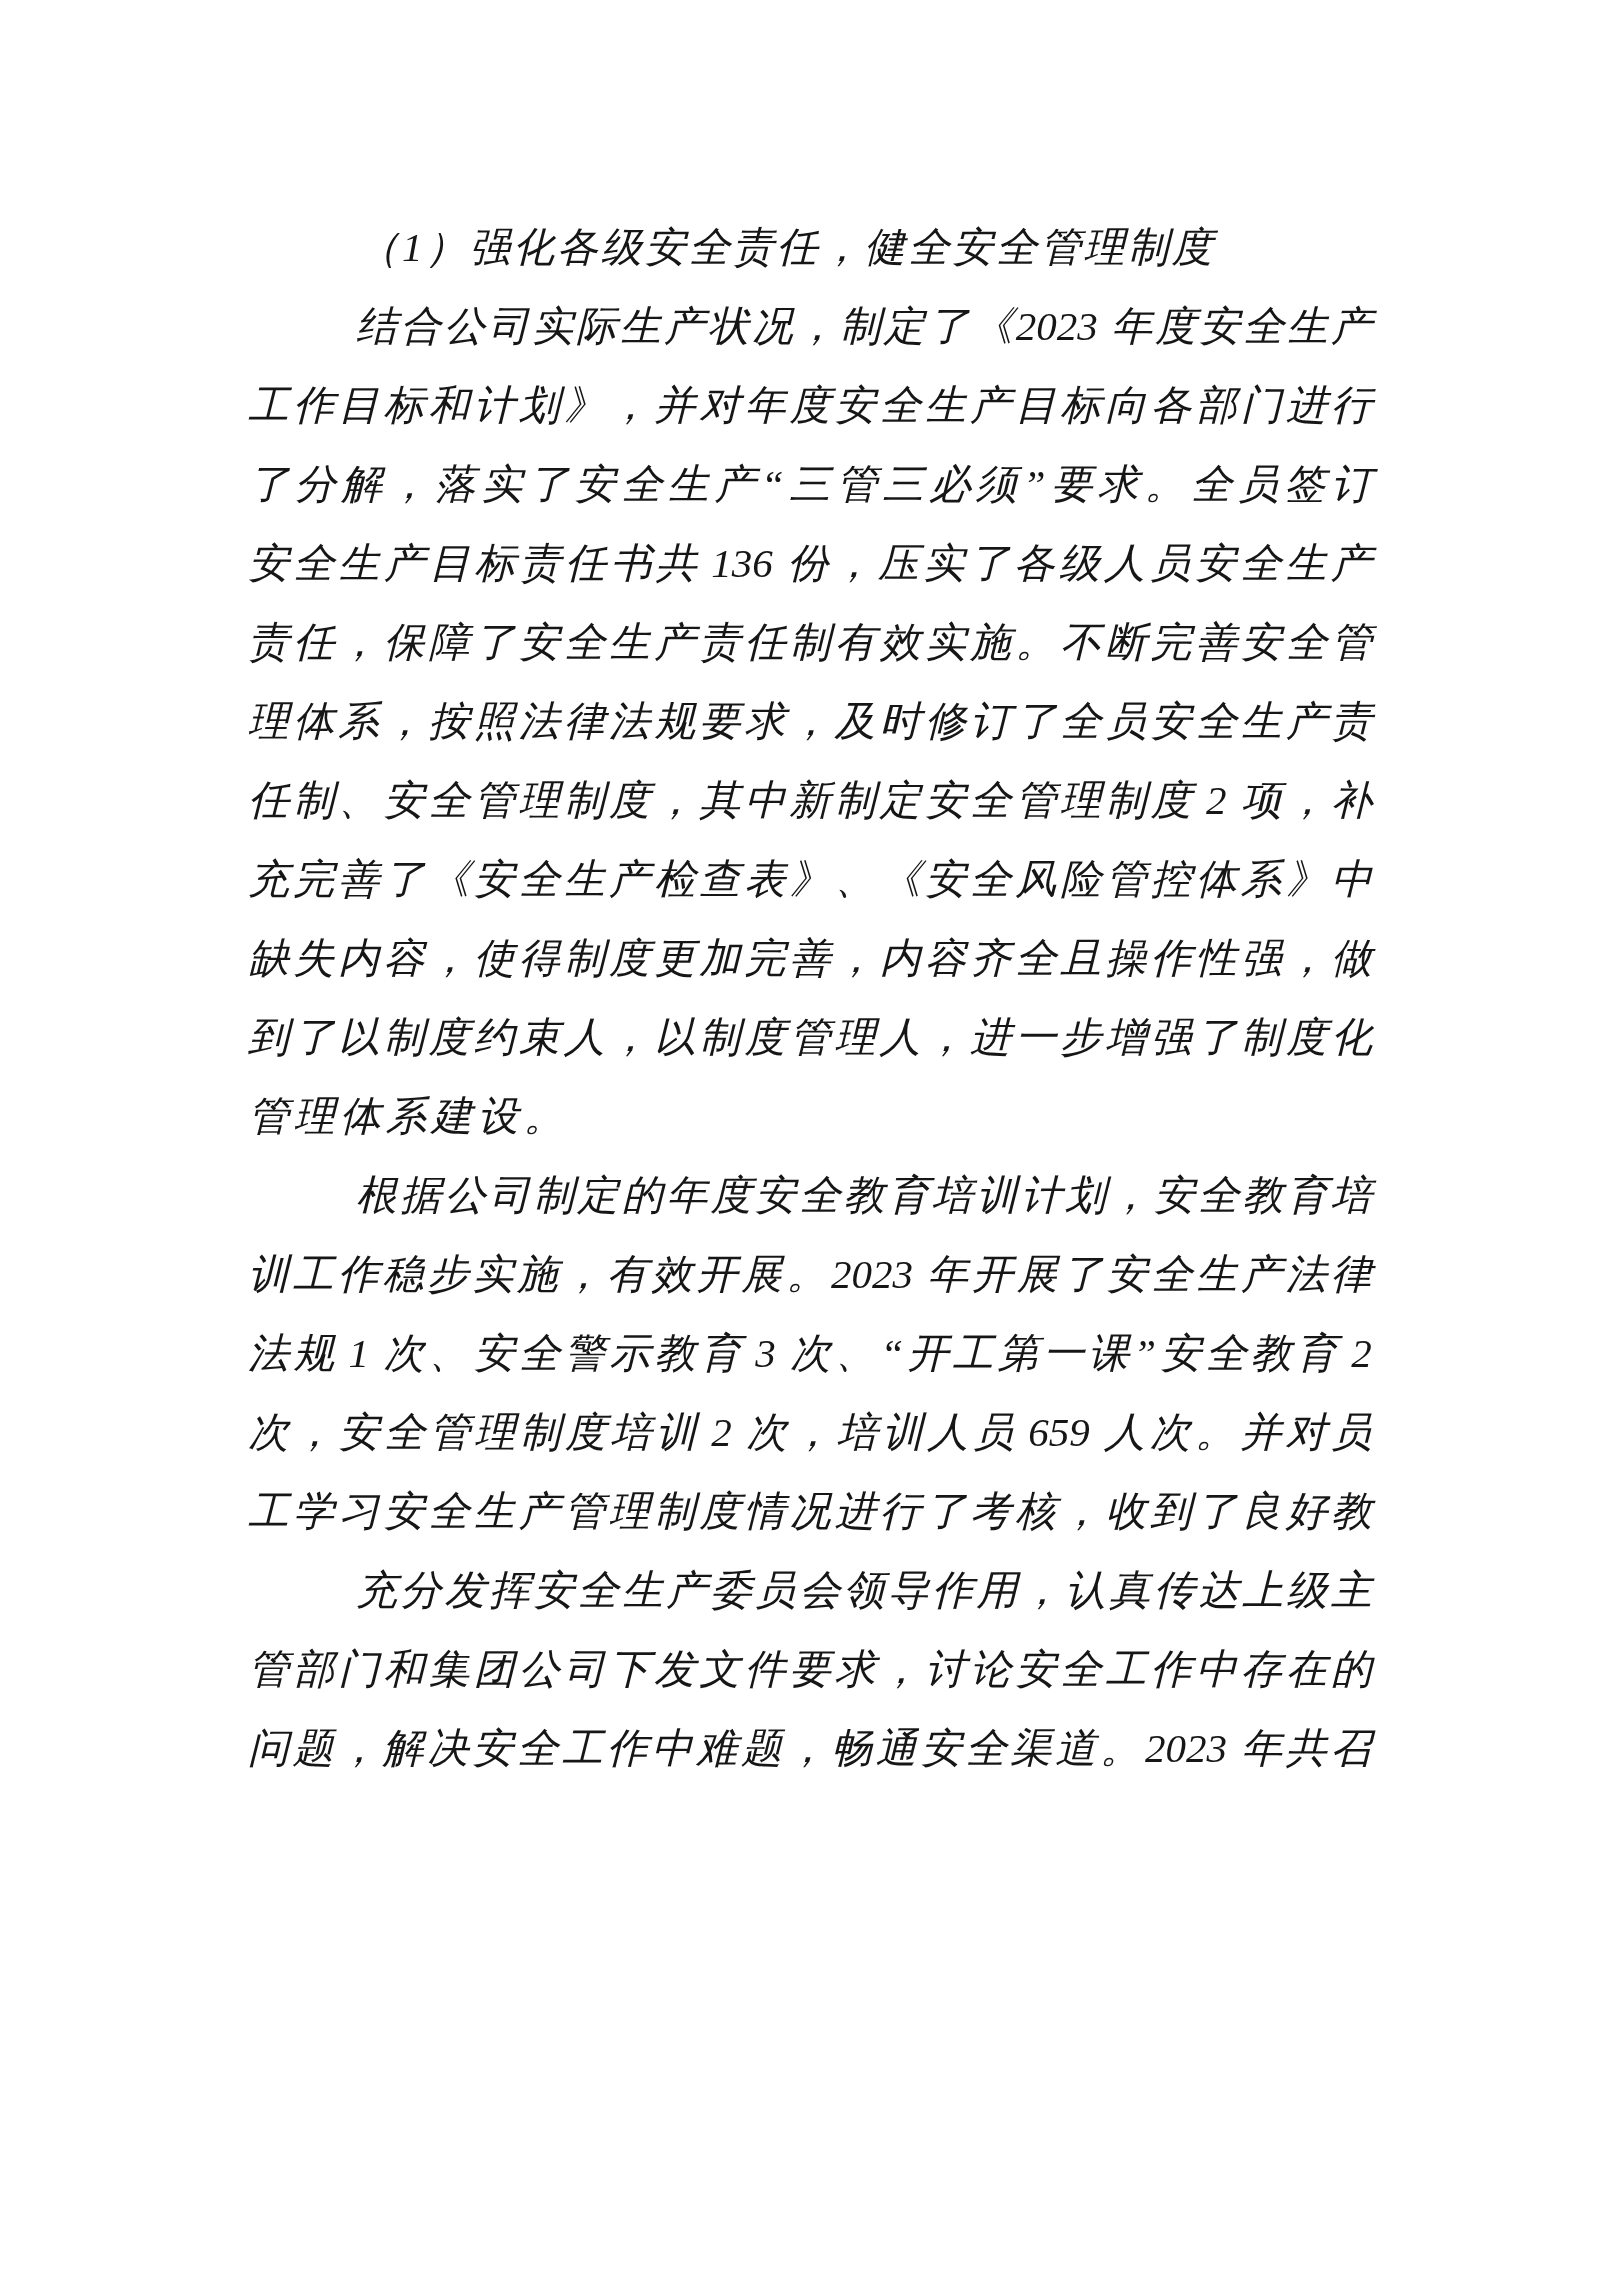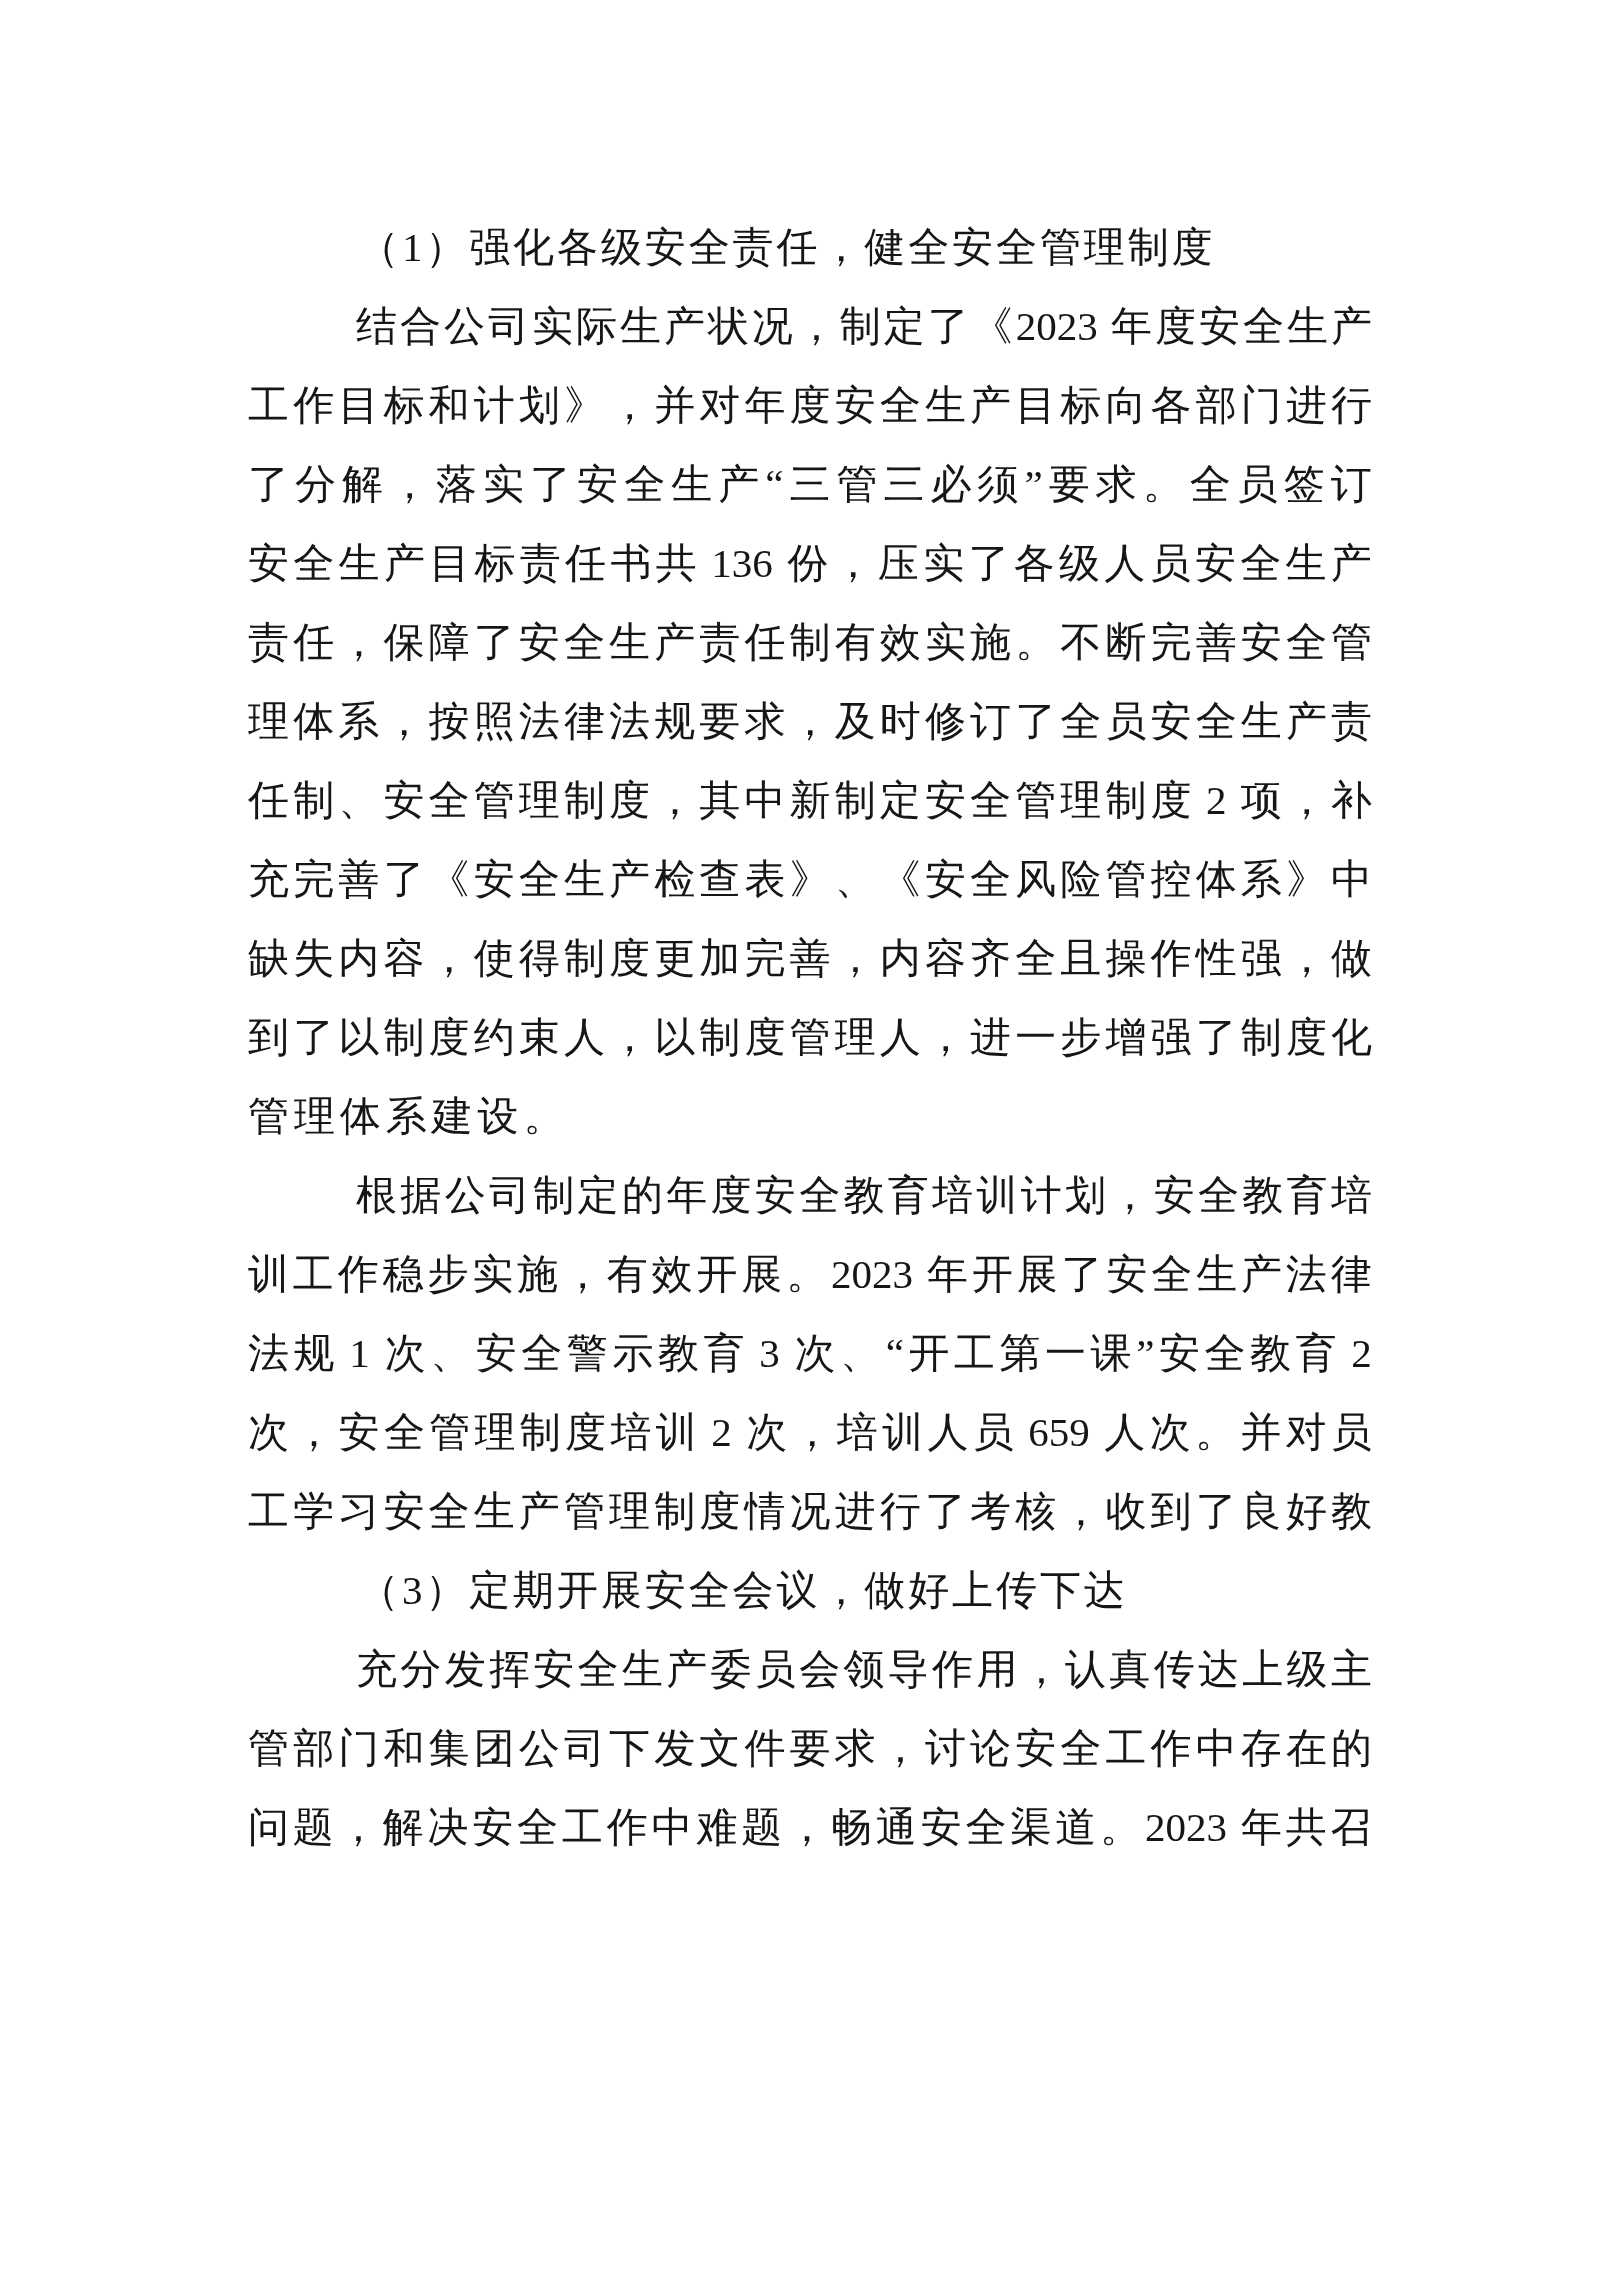--- a/index.html
+++ b/index.html
@@ -14,20 +14,21 @@
     background: #ffffff;
     overflow: hidden;
     font-family: "Liberation Serif", serif;
   }
   .text-block {
     position: absolute;
     left: 248px;
     top: 208px;
     width: 1124px;
     color: #161616;
+    font-style: italic;
   }
   .line {
     height: 79px;
     font-size: 41px;
     line-height: 79px;
     white-space: pre;
   }
   
   .line.body, .line.first {
     display: flex;
@@ -66,19 +67,18 @@
       <div class="line body"><span>任</span><span>制</span><span>、</span><span>安</span><span>全</span><span>管</span><span>理</span><span>制</span><span>度</span><span>，</span><span>其</span><span>中</span><span>新</span><span>制</span><span>定</span><span>安</span><span>全</span><span>管</span><span>理</span><span>制</span><span>度</span><span class="latin"> 2 </span><span>项</span><span>，</span><span>补</span></div>
       <div class="line body"><span>充</span><span>完</span><span>善</span><span>了</span><span>《</span><span>安</span><span>全</span><span>生</span><span>产</span><span>检</span><span>查</span><span>表</span><span>》</span><span>、</span><span>《</span><span>安</span><span>全</span><span>风</span><span>险</span><span>管</span><span>控</span><span>体</span><span>系</span><span>》</span><span>中</span></div>
       <div class="line body"><span>缺</span><span>失</span><span>内</span><span>容</span><span>，</span><span>使</span><span>得</span><span>制</span><span>度</span><span>更</span><span>加</span><span>完</span><span>善</span><span>，</span><span>内</span><span>容</span><span>齐</span><span>全</span><span>且</span><span>操</span><span>作</span><span>性</span><span>强</span><span>，</span><span>做</span></div>
       <div class="line body"><span>到</span><span>了</span><span>以</span><span>制</span><span>度</span><span>约</span><span>束</span><span>人</span><span>，</span><span>以</span><span>制</span><span>度</span><span>管</span><span>理</span><span>人</span><span>，</span><span>进</span><span>一</span><span>步</span><span>增</span><span>强</span><span>了</span><span>制</span><span>度</span><span>化</span></div>
       <div class="line end">管理体系建设。</div>
       <div class="line first"><span>根</span><span>据</span><span>公</span><span>司</span><span>制</span><span>定</span><span>的</span><span>年</span><span>度</span><span>安</span><span>全</span><span>教</span><span>育</span><span>培</span><span>训</span><span>计</span><span>划</span><span>，</span><span>安</span><span>全</span><span>教</span><span>育</span><span>培</span></div>
       <div class="line body"><span>训</span><span>工</span><span>作</span><span>稳</span><span>步</span><span>实</span><span>施</span><span>，</span><span>有</span><span>效</span><span>开</span><span>展</span><span>。</span><span class="latin">2023 </span><span>年</span><span>开</span><span>展</span><span>了</span><span>安</span><span>全</span><span>生</span><span>产</span><span>法</span><span>律</span></div>
       <div class="line body"><span>法</span><span>规</span><span class="latin"> 1 </span><span>次</span><span>、</span><span>安</span><span>全</span><span>警</span><span>示</span><span>教</span><span>育</span><span class="latin"> 3 </span><span>次</span><span>、</span><span>“</span><span>开</span><span>工</span><span>第</span><span>一</span><span>课</span><span>”</span><span>安</span><span>全</span><span>教</span><span>育</span><span class="latin"> 2</span></div>
       <div class="line body"><span>次</span><span>，</span><span>安</span><span>全</span><span>管</span><span>理</span><span>制</span><span>度</span><span>培</span><span>训</span><span class="latin"> 2 </span><span>次</span><span>，</span><span>培</span><span>训</span><span>人</span><span>员</span><span class="latin"> 659 </span><span>人</span><span>次</span><span>。</span><span>并</span><span>对</span><span>员</span></div>
       <div class="line body"><span>工</span><span>学</span><span>习</span><span>安</span><span>全</span><span>生</span><span>产</span><span>管</span><span>理</span><span>制</span><span>度</span><span>情</span><span>况</span><span>进</span><span>行</span><span>了</span><span>考</span><span>核</span><span>，</span><span>收</span><span>到</span><span>了</span><span>良</span><span>好</span><span>教</span></div>
-      <div class="line heading">（3）定期开展安全会议，做好上传下达</div>
       <div class="line first"><span>充</span><span>分</span><span>发</span><span>挥</span><span>安</span><span>全</span><span>生</span><span>产</span><span>委</span><span>员</span><span>会</span><span>领</span><span>导</span><span>作</span><span>用</span><span>，</span><span>认</span><span>真</span><span>传</span><span>达</span><span>上</span><span>级</span><span>主</span></div>
       <div class="line body"><span>管</span><span>部</span><span>门</span><span>和</span><span>集</span><span>团</span><span>公</span><span>司</span><span>下</span><span>发</span><span>文</span><span>件</span><span>要</span><span>求</span><span>，</span><span>讨</span><span>论</span><span>安</span><span>全</span><span>工</span><span>作</span><span>中</span><span>存</span><span>在</span><span>的</span></div>
       <div class="line body"><span>问</span><span>题</span><span>，</span><span>解</span><span>决</span><span>安</span><span>全</span><span>工</span><span>作</span><span>中</span><span>难</span><span>题</span><span>，</span><span>畅</span><span>通</span><span>安</span><span>全</span><span>渠</span><span>道</span><span>。</span><span class="latin">2023 </span><span>年</span><span>共</span><span>召</span></div>
     </div>
 </div>
 
 
 </body></html>

